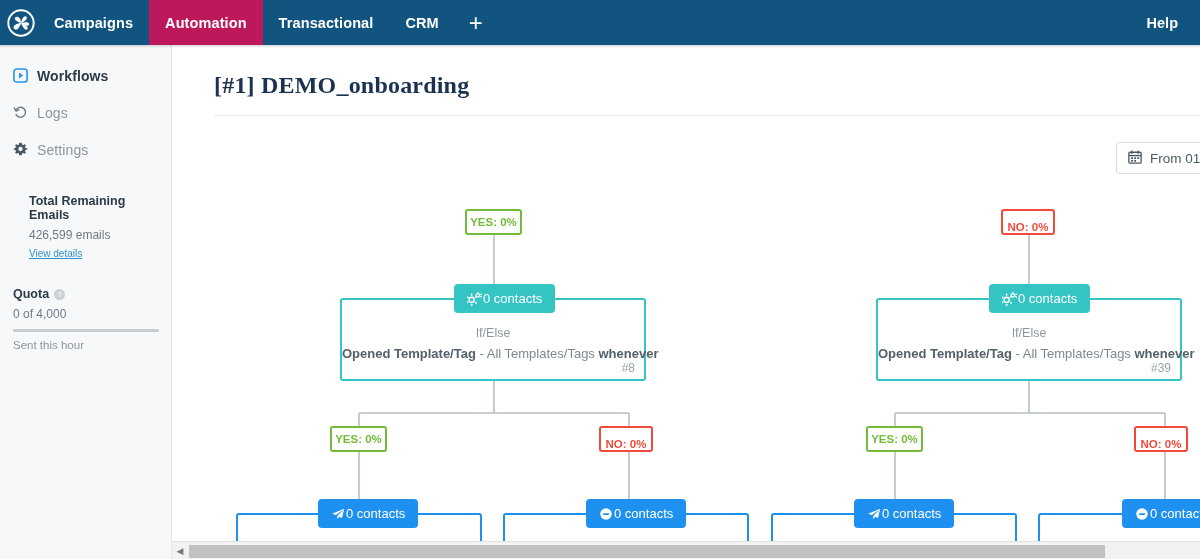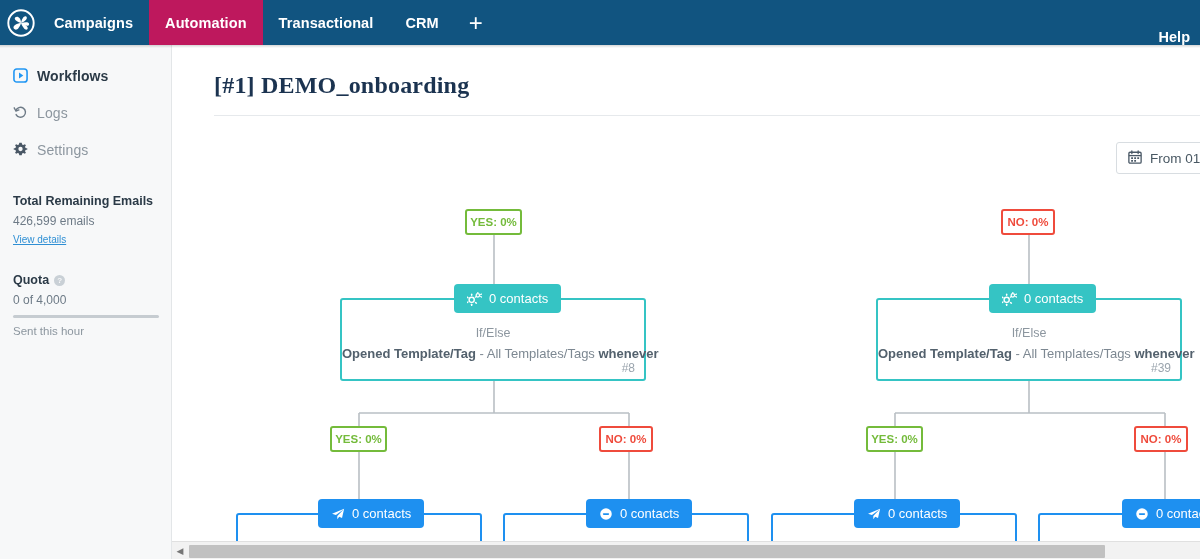--- a/index.html
+++ b/index.html
@@ -33,22 +33,22 @@
     white-space: nowrap;
     cursor: pointer;
   }
   .nav-tab.active { background: #be185d; }
   .nav-plus {
     display: flex; align-items: center; padding: 0 14px;
     color: #ffffff; font-size: 24px; font-weight: 300; line-height: 1;
     cursor: pointer;
   }
   .nav-right {
-    margin-left: auto; display: flex; align-items: flex-end;
-    padding-right: 10px;
+    margin-left: auto; display: flex; align-items: center;
+    padding-right: 22px;
   }
   .nav-help {
     color: #ffffff; font-size: 14.5px; font-weight: bold; cursor: pointer;
   }
   .topnav-shadow {
     position: absolute; top: 45px; left: 0; width: 1200px; height: 3px;
     background: linear-gradient(to bottom, rgba(0,0,0,.16), rgba(0,0,0,0));
     pointer-events: none; z-index: 6;
   }
 
@@ -136,34 +136,34 @@
   .chip {
     position: absolute;
     border: 2px solid; border-radius: 3px;
     background: #ffffff;
     font-size: 11.5px; font-weight: bold;
     display: flex; align-items: center; justify-content: center;
     height: 26px;
     white-space: nowrap;
   }
   .chip.yes { border-color: #74bb3b; color: #74bb3b; }
-  .chip.no  { border-color: #ef4b3c; color: #ef4b3c; }
+  .chip.no  { border-color: #ef4b3c; color: #ef4b3c; align-items: flex-end; }
 
   .node {
     position: absolute;
     border: 2px solid; border-radius: 3px;
     background: #ffffff;
   }
   .node.teal { border-color: #35c4c4; }
   .node.blue { border-color: #1e90f0; }
 
   .badge {
     position: absolute;
     height: 29px; border-radius: 4px;
-    display: flex; align-items: center; gap: 7px;
+    display: flex; align-items: center; gap: 1px;
     padding: 0 13px;
     color: #ffffff; font-size: 13px;
     white-space: nowrap;
     cursor: pointer;
   }
   .badge.teal { background: #35c4c4; }
   .badge.blue { background: #1e90f0; }
   .badge svg { display: block; flex: 0 0 auto; }
 
   .node-type {
@@ -273,21 +273,21 @@
   <div class="side-item">
     <span class="side-icon">
       <svg width="15" height="15" viewBox="0 0 16 16">
         <path fill="#4a5866" d="M8 0.8 L9.3 0.8 L9.7 2.7 L11 3.3 L12.6 2.3 L13.8 3.5 L12.8 5.1 L13.4 6.4 L15.3 6.8 L15.3 8.1 L13.4 8.5 L12.8 9.8 L13.8 11.4 L12.6 12.6 L11 11.6 L9.7 12.2 L9.3 14.1 L8 14.1 L6.7 14.1 L6.3 12.2 L5 11.6 L3.4 12.6 L2.2 11.4 L3.2 9.8 L2.6 8.5 L0.7 8.1 L0.7 6.8 L2.6 6.4 L3.2 5.1 L2.2 3.5 L3.4 2.3 L5 3.3 L6.3 2.7 L6.7 0.8 Z"></path>
         <circle cx="8" cy="7.45" r="2.3" fill="#f7f8f9"></circle>
       </svg>
     </span>
     <span class="side-label">Settings</span>
   </div>
 
-  <div class="side-block first" style="margin-top:26px;">
+  <div class="side-block first" style="margin-top:26px;margin-left:16px;">
     <div class="side-h">Total Remaining Emails</div>
     <div class="side-sub">426,599 emails</div>
     <a class="side-link">View details</a>
   </div>
 
   <div class="side-block" style="margin-top:26px;">
     <div class="side-h">
       <span>Quota</span>
       <span class="qmark">?</span>
     </div>

